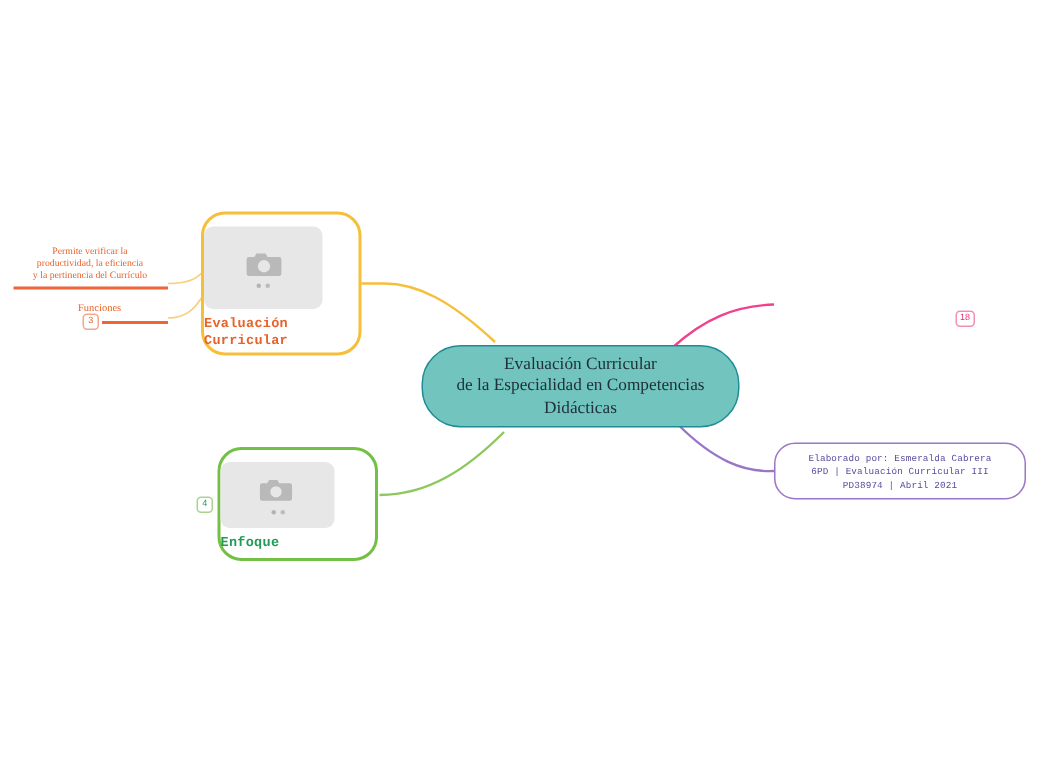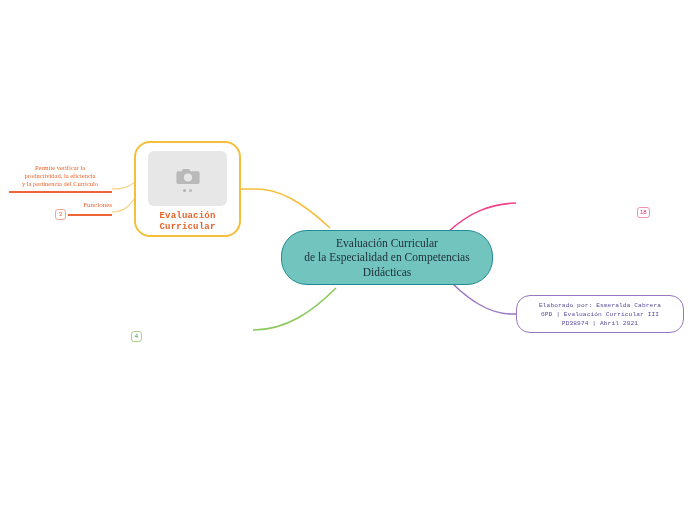--- a/index.html
+++ b/index.html
@@ -56,21 +56,21 @@
   
   .branch-node {
     position: absolute;
     border-radius: 16px;
     box-sizing: border-box;
     background: #ffffff;
     border-width: 2px;
     border-style: solid;
     display: flex;
     flex-direction: column;
-    align-items: center;
+    align-items: flex-start;
     justify-content: flex-start;
     padding-top: 8px;
     z-index: 4;
   }
   .branch-node.orange { border-color: #f5bf3a; }
   .branch-node.pink   { border-color: #f0418c; }
   .branch-node.green  { border-color: #74c044; }
 
   .img-ph {
     background: #e7e7e7;
@@ -149,21 +149,21 @@
     position: absolute;
     height: 1.6px;
     background: #f0643a;
   }
   .annot-sub {
     position: absolute;
     font-family: "Liberation Serif", serif;
     font-size: 7px;
     line-height: 9px;
     color: #e8622a;
-    text-align: right;
+    text-align: left;
   }
   .annot-line2 {
     position: absolute;
     height: 1.6px;
     background: #f0643a;
   }
 
   
   .credit-box {
     position: absolute;
@@ -227,20 +227,35 @@
         <i class="l"></i>
           <i></i>
       </div>
     </div>
     <div class="node-label orange">Evaluación
 Curricular</div>
   </div>
 
   <div class="badge pink" style="left:637px; top:207px;">18</div>
 
+  <div class="branch-node green" style="left:145px; top:298px; width:107px; height:76px;">
+    <div class="img-ph" style="width:76px; height:44px;">
+      <div class="cam">
+        <svg width="24" height="19" viewBox="0 0 26 20">
+          <path d="M8 3 h6 l1.4 2.3 H23 a1.6 1.6 0 0 1 1.6 1.6 v9.5 a1.6 1.6 0 0 1 -1.6 1.6 H3 a1.6 1.6 0 0 1 -1.6 -1.6 V6.9 a1.6 1.6 0 0 1 1.6 -1.6 h3.6 z" fill="#b9b9b9"></path>
+          <circle cx="13" cy="11.5" r="4.1" fill="#e7e7e7"></circle>
+        </svg>
+      </div>
+      <div class="dots">
+        <i class="l"></i>
+          <i></i>
+      </div>
+    </div>
+    <div class="node-label green">Enfoque</div>
+  </div>
   <div class="badge green" style="left:131px; top:331px;">4</div>
 
   <div class="annot-text" style="left:8px; top:164px; width:104px;">Permite verificar la
 productividad, la eficiencia
 y la pertinencia del Currículo</div>
   <div class="annot-line" style="left:9px; top:191px; width:103px;"></div>
 
   <div class="annot-sub" style="left:52px; top:201px; width:60px;">Funciones</div>
   <div class="annot-line2" style="left:68px; top:214px; width:44px;"></div>
   <div class="badge orange" style="left:55px; top:209px;">3</div>

